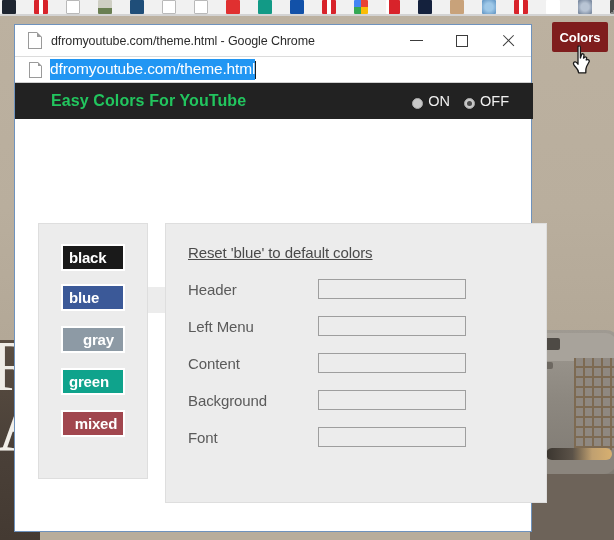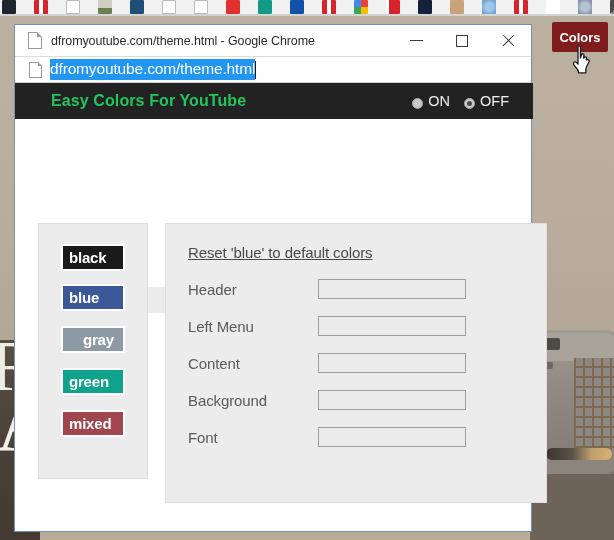--- a/index.html
+++ b/index.html
@@ -193,21 +193,21 @@
   .preset-btn {
     width: 64px; height: 27px; margin: 0 auto; display: flex;
     align-items: center; justify-content: flex-start; padding-left: 6px;
     font-size: 15px; font-weight: bold; letter-spacing: -0.2px;
     border: 2px solid #ffffff; position: relative;
   }
   #preset-black  { margin-top: 20px; background: #1a1a1a; color: #ffffff; }
   #preset-blue   { margin-top: 13px; background: #3b5998; color: #ffffff; text-align: center; }
   #preset-gray   { margin-top: 15px; background: #8d9aa5; color: #ffffff; padding-left: 20px; }
   #preset-green  { margin-top: 15px; background: #0fa38c; color: #ffffff; }
-  #preset-mixed  { margin-top: 15px; background: #a1464e; color: #ffffff; }
+  #preset-mixed  { margin-top: 15px; background: #a1464e; color: #ffffff; justify-content: center; }
 
   
   #connector {
     position: absolute; left: 133px; top: 166px; width: 36px; height: 30px;
     background: #ececec;
     border-top: 2px solid #ffffff; border-bottom: 2px solid #ffffff;
   }
 
   #settings-panel {
     position: absolute; left: 150px; top: 104px; width: 382px; height: 280px;

